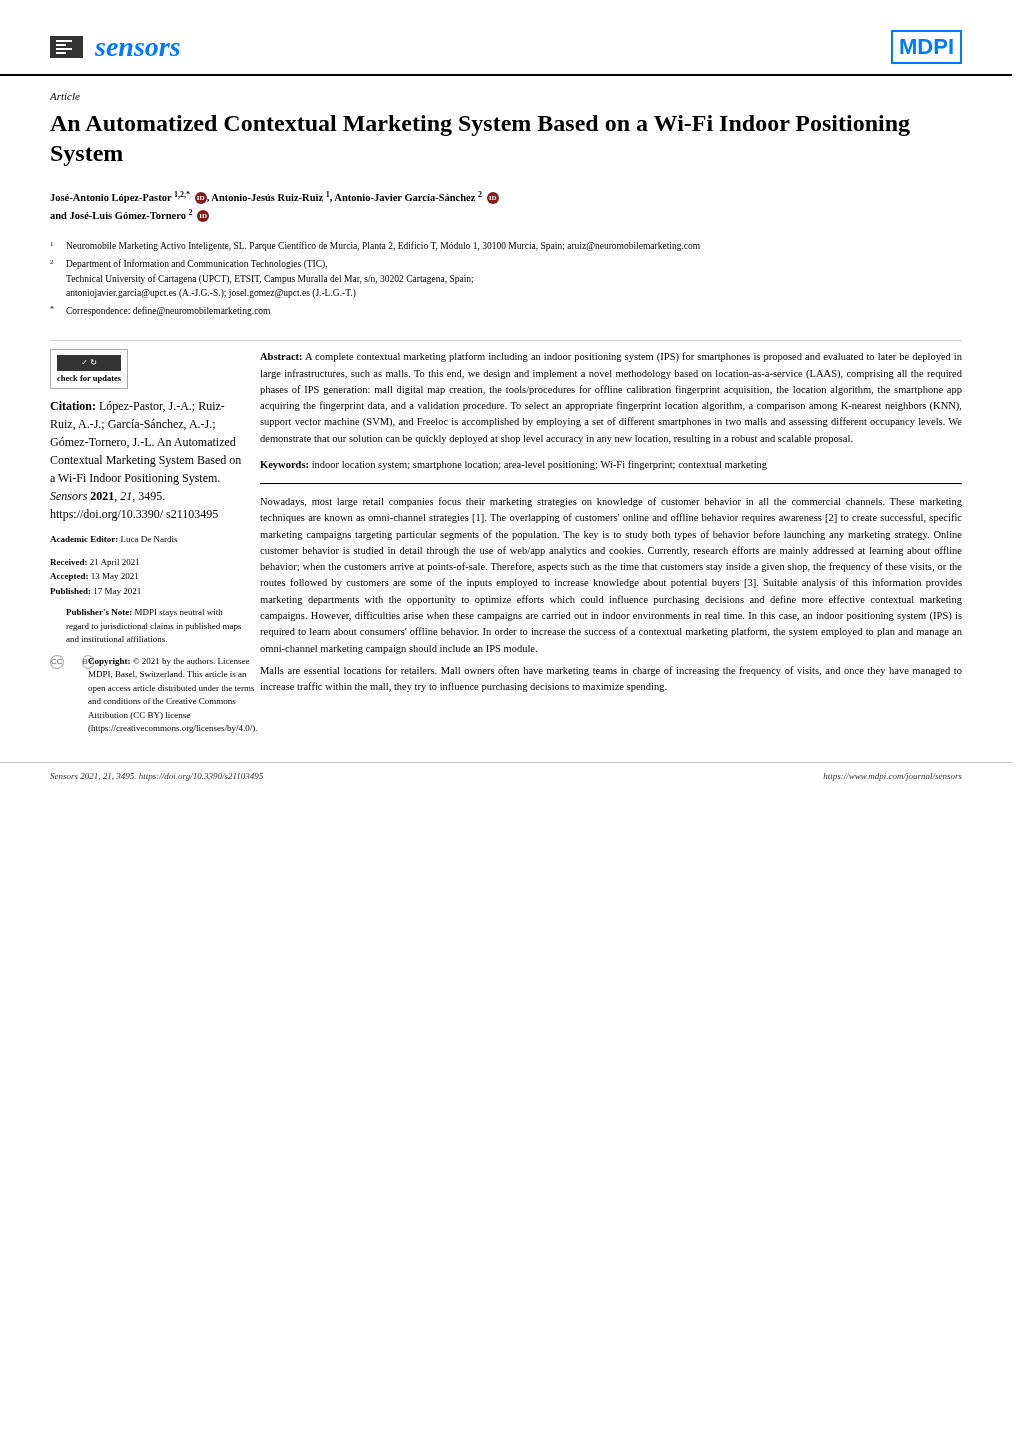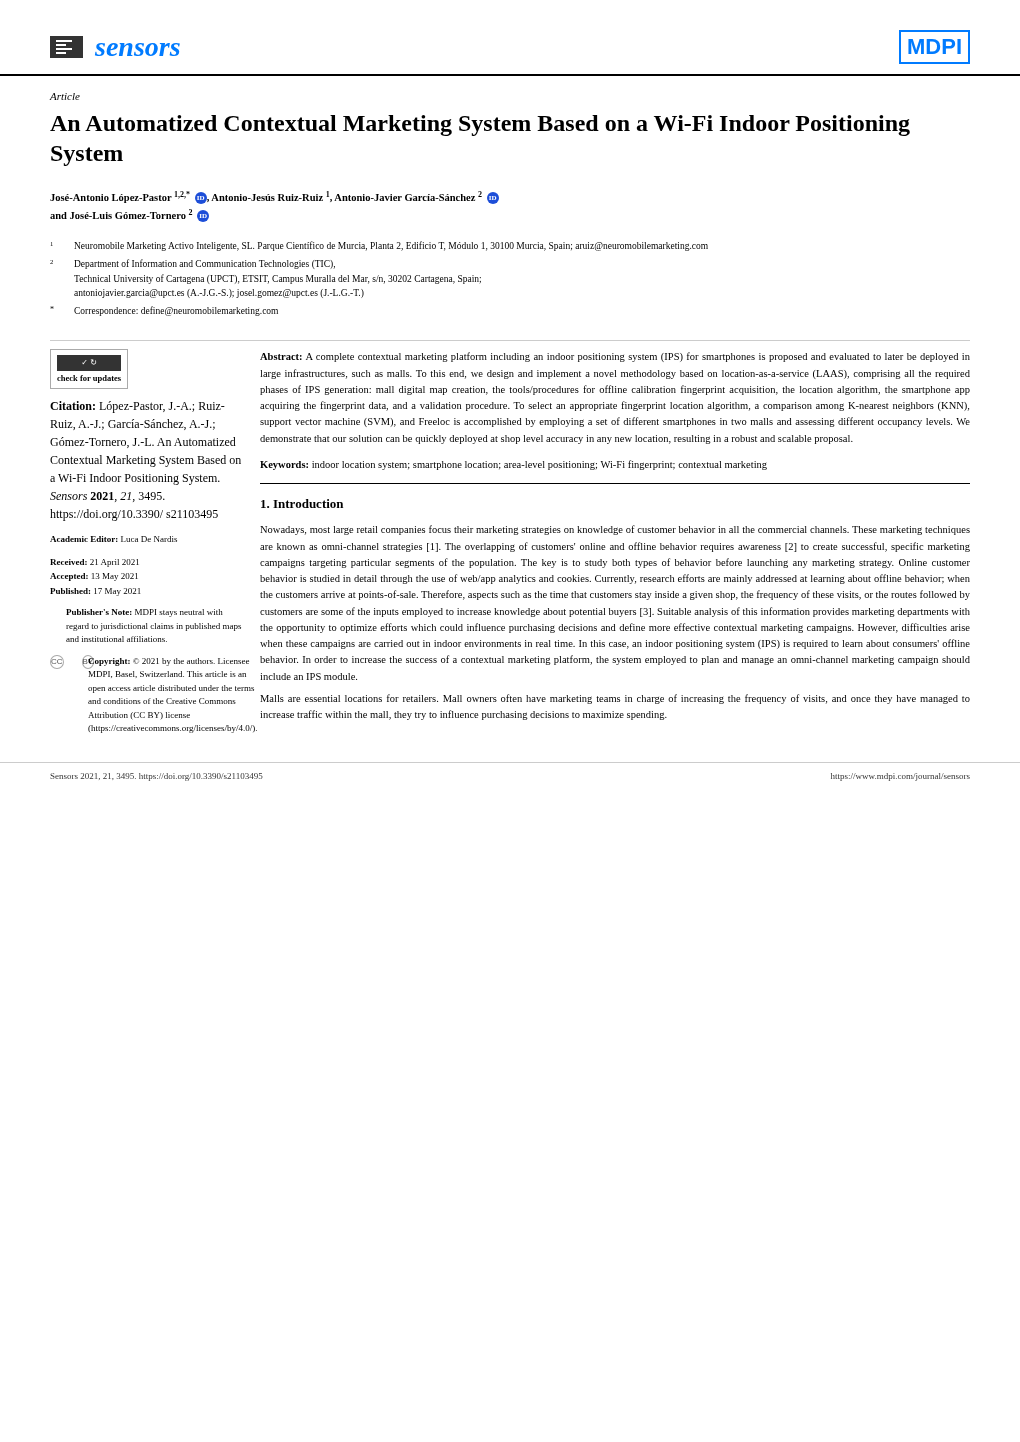--- a/index.html
+++ b/index.html
@@ -8,21 +8,21 @@
       font-size: 10.5px;
       color: #000;
       background: #fff;
       width: 1020px;
       min-height: 1442px;
     }
     .page {
       width: 1020px;
       min-height: 1442px;
       background: #fff;
-      padding: 30px 0 30px 0;
+      padding: 30px 8px 30px 0;
     }
     .header {
       display: flex;
       justify-content: space-between;
       align-items: center;
       padding: 0 50px 10px 50px;
       border-bottom: 2px solid #000;
       margin-bottom: 14px;
     }
     .header-left {
@@ -92,21 +92,21 @@
       line-height: 1.6;
     }
     .superscript {
       font-size: 8px;
       vertical-align: super;
     }
     .orcid {
       display: inline-block;
       width: 12px;
       height: 12px;
-      background: #1d4ed8;
+      background: #7f1d1d;
       border-radius: 50%;
       color: #fff;
       font-size: 7px;
       text-align: center;
       line-height: 12px;
       font-weight: bold;
       vertical-align: middle;
       margin-left: 2px;
     }
     .main-content {
@@ -126,21 +126,21 @@
       font-size: 10.5px;
       line-height: 1.55;
     }
     .affiliations {
       padding: 0 50px 10px 50px;
       font-size: 9.5px;
       line-height: 1.5;
     }
     .affil-row {
       display: flex;
-      gap: 12px;
+      gap: 4px;
       margin-bottom: 4px;
     }
     .affil-num {
       min-width: 12px;
       font-size: 8px;
       vertical-align: super;
     }
     .affil-text {}
     .horizontal-line {
       border: none;
@@ -252,20 +252,21 @@
       margin-bottom: 6px;
     }
     .footer {
       border-top: 1px solid #ccc;
       padding: 8px 50px 0 50px;
       font-size: 9px;
       color: #333;
       margin-top: 20px;
       display: flex;
       justify-content: space-between;
+      font-style: italic;
     }
     .bold { font-weight: bold; }
     .italic { font-style: italic; }
   </style>
 </head>
 <body>
 
 <div class="page">
 
   <div class="header">
@@ -387,21 +388,20 @@
 
       <div class="keywords-section">
         <p>
           <span class="bold">Keywords:</span>
           <span>indoor location system; smartphone location; area-level positioning; Wi-Fi fingerprint; contextual marketing</span>
         </p>
       </div>
 
       <hr class="section-divider">
 
-      <div class="section-title">1. Introduction</div>
 
       <p class="body-text">Nowadays, most large retail companies focus their marketing strategies on knowledge of customer behavior in all the commercial channels. These marketing techniques are known as omni-channel strategies [1]. The overlapping of customers' online and offline behavior requires awareness [2] to create successful, specific marketing campaigns targeting particular segments of the population. The key is to study both types of behavior before launching any marketing strategy. Online customer behavior is studied in detail through the use of web/app analytics and cookies. Currently, research efforts are mainly addressed at learning about offline behavior; when the customers arrive at points-of-sale. Therefore, aspects such as the time that customers stay inside a given shop, the frequency of these visits, or the routes followed by customers are some of the inputs employed to increase knowledge about potential buyers [3]. Suitable analysis of this information provides marketing departments with the opportunity to optimize efforts which could influence purchasing decisions and define more effective contextual marketing campaigns. However, difficulties arise when these campaigns are carried out in indoor environments in real time. In this case, an indoor positioning system (IPS) is required to learn about consumers' offline behavior. In order to increase the success of a contextual marketing platform, the system employed to plan and manage an omni-channel marketing campaign should include an IPS module.</p>
 
       <p class="body-text">Malls are essential locations for retailers. Mall owners often have marketing teams in charge of increasing the frequency of visits, and once they have managed to increase traffic within the mall, they try to influence purchasing decisions to maximize spending.</p>
 
     </div>
   </div>
 
   <div class="footer">
     <span>Sensors 2021, 21, 3495. https://doi.org/10.3390/s21103495</span>

